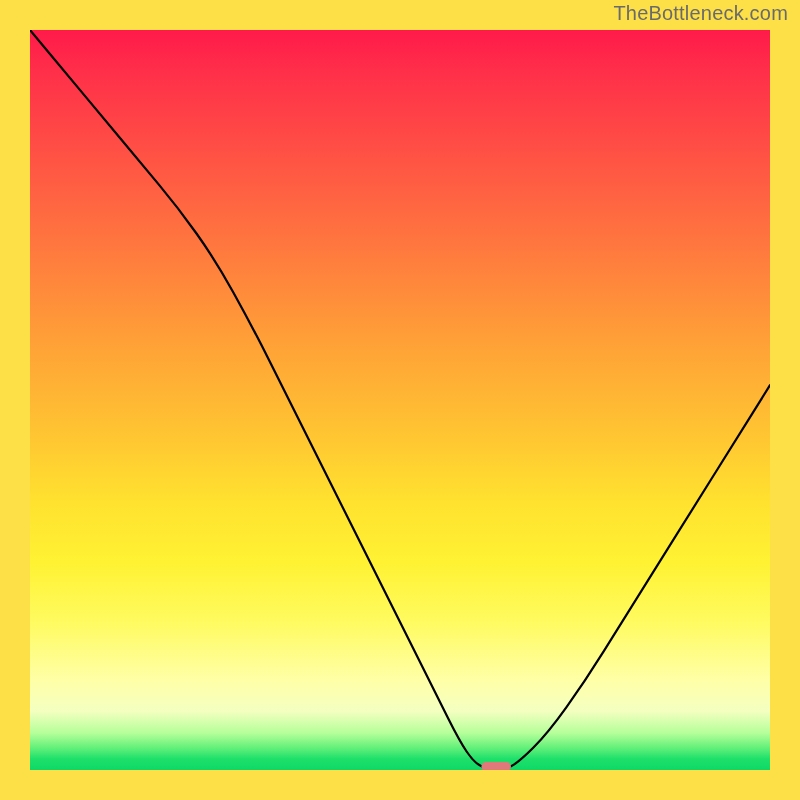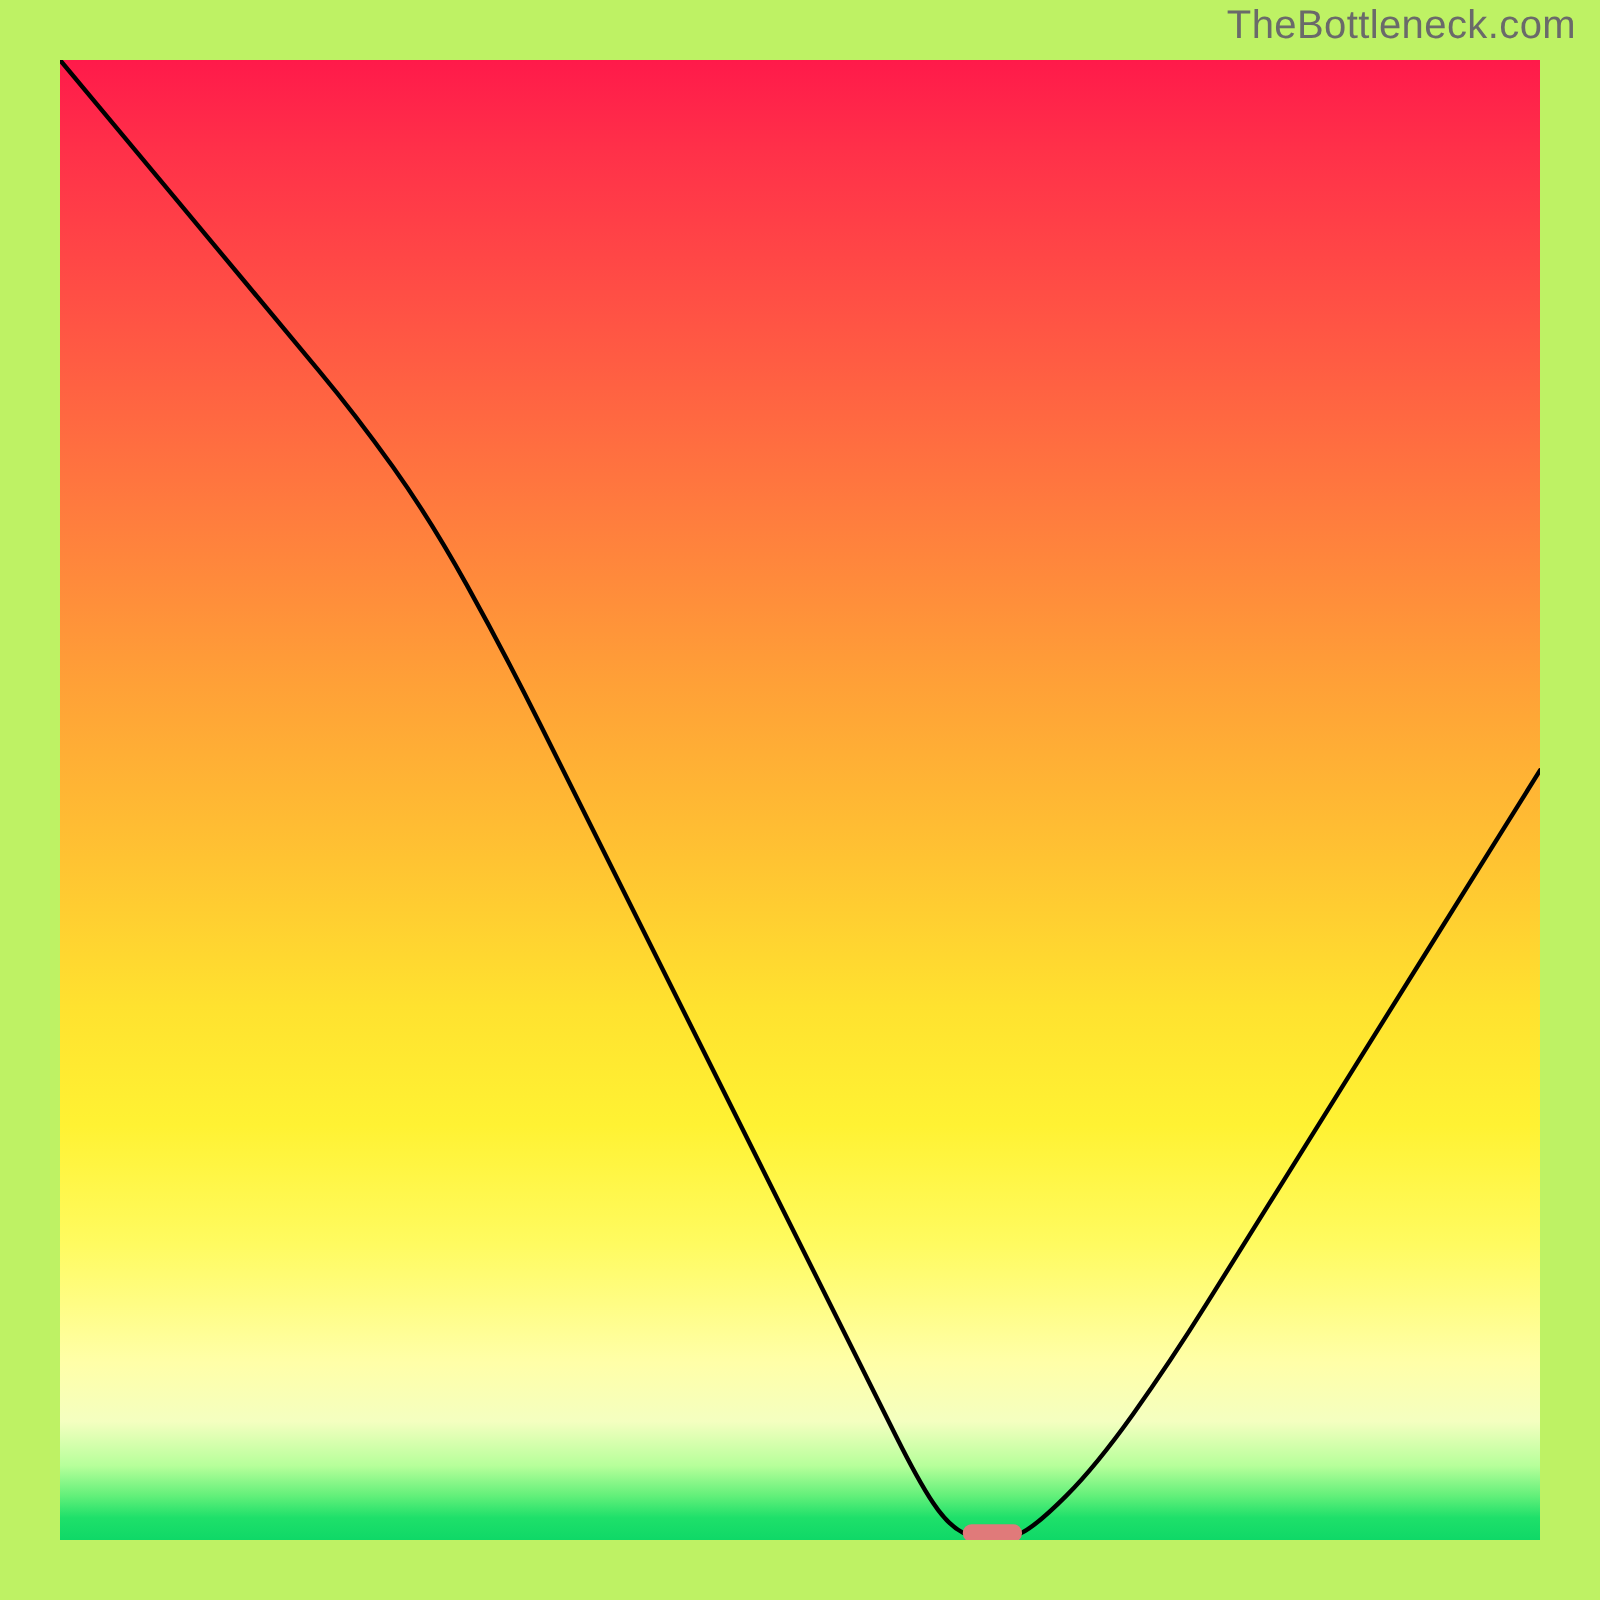--- a/index.html
+++ b/index.html
@@ -7,21 +7,21 @@
     padding: 0;
     width: 800px;
     height: 800px;
     background: #000;
     font-family: Arial, Helvetica, sans-serif;
   }
   .frame {
     position: relative;
     width: 800px;
     height: 800px;
-    background: #bef264;
+    background: #fde047;
   }
   .watermark {
     position: absolute;
     top: 2px;
     right: 12px;
     color: #6a6a6a;
     font-size: 20px;
     font-weight: 500;
     letter-spacing: 0.2px;
     z-index: 50;

